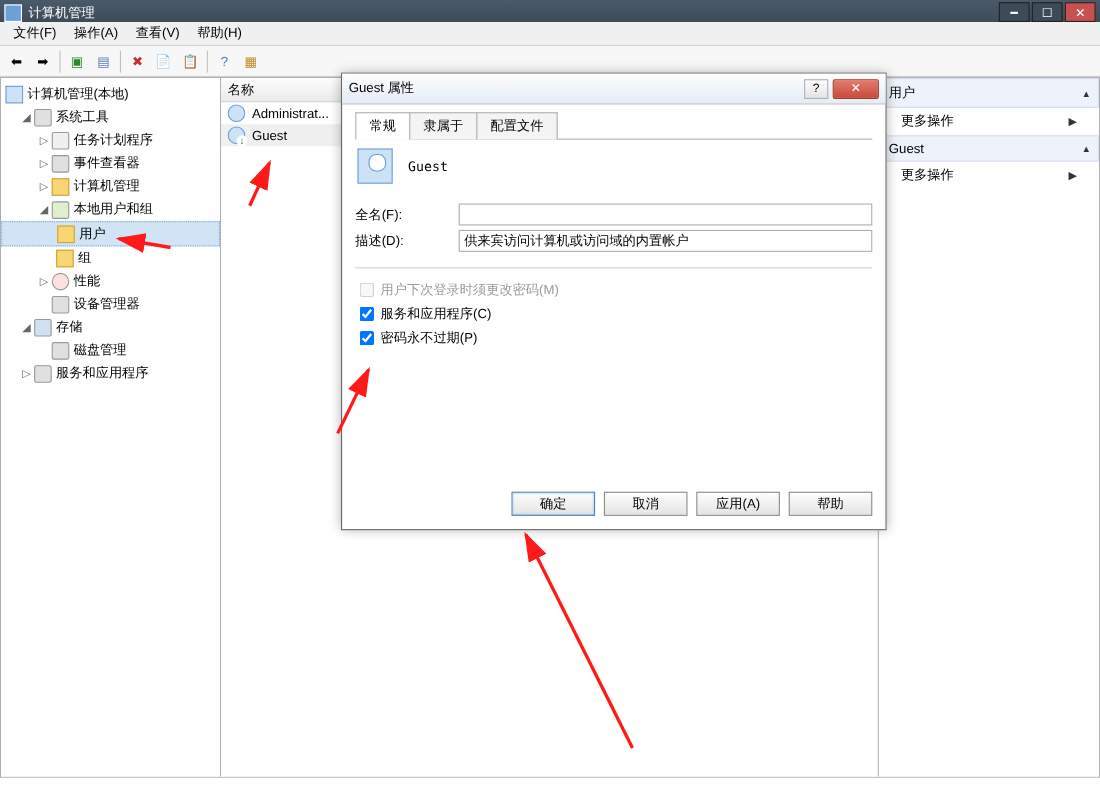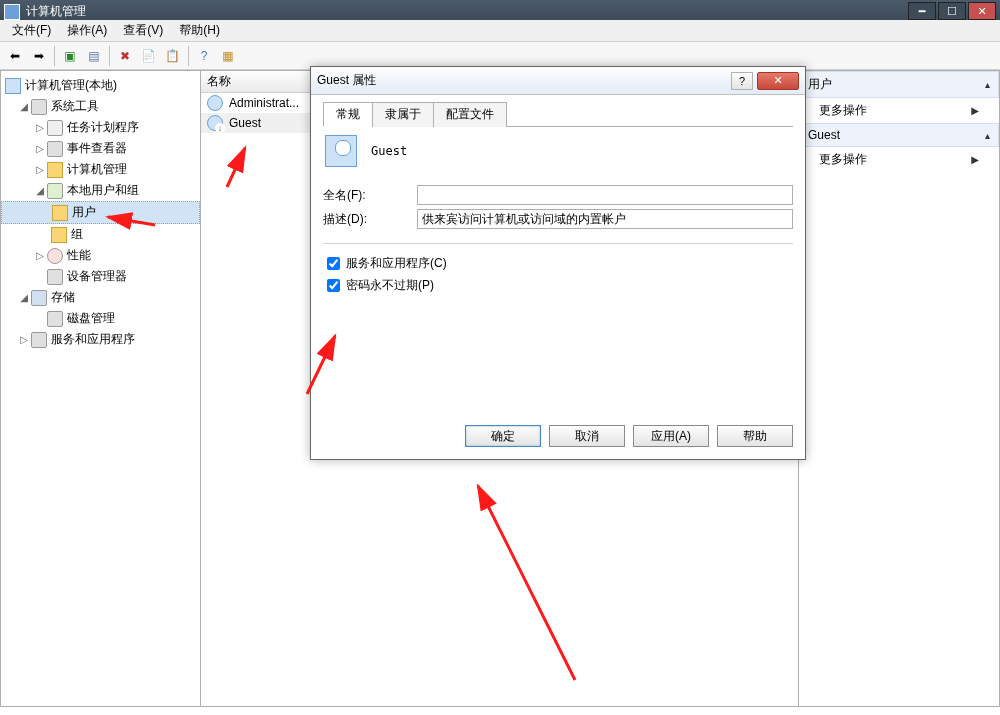--- a/index.html
+++ b/index.html
@@ -227,20 +227,24 @@
     </div>
     <div class="frow">
       <span class="flabel">全名(F):</span>
       <input class="finput" value="" style="">
     </div>
     <div class="frow">
       <span class="flabel">描述(D):</span>
       <input class="finput" value="供来宾访问计算机或访问域的内置帐户" style="">
     </div>
     <div class="hr"></div>
+    <label class="chk disabled">
+        <input type="checkbox" disabled="" style="">
+        <span>用户下次登录时须更改密码(M)</span>
+      </label>
     <label class="chk">
         <input type="checkbox" checked="" style="">
         <span>服务和应用程序(C)</span>
       </label>
     <label class="chk">
         <input type="checkbox" checked="" style="">
         <span>密码永不过期(P)</span>
       </label>
     <div class="dlg-buttons">
       <button class="btn default">确定</button>

